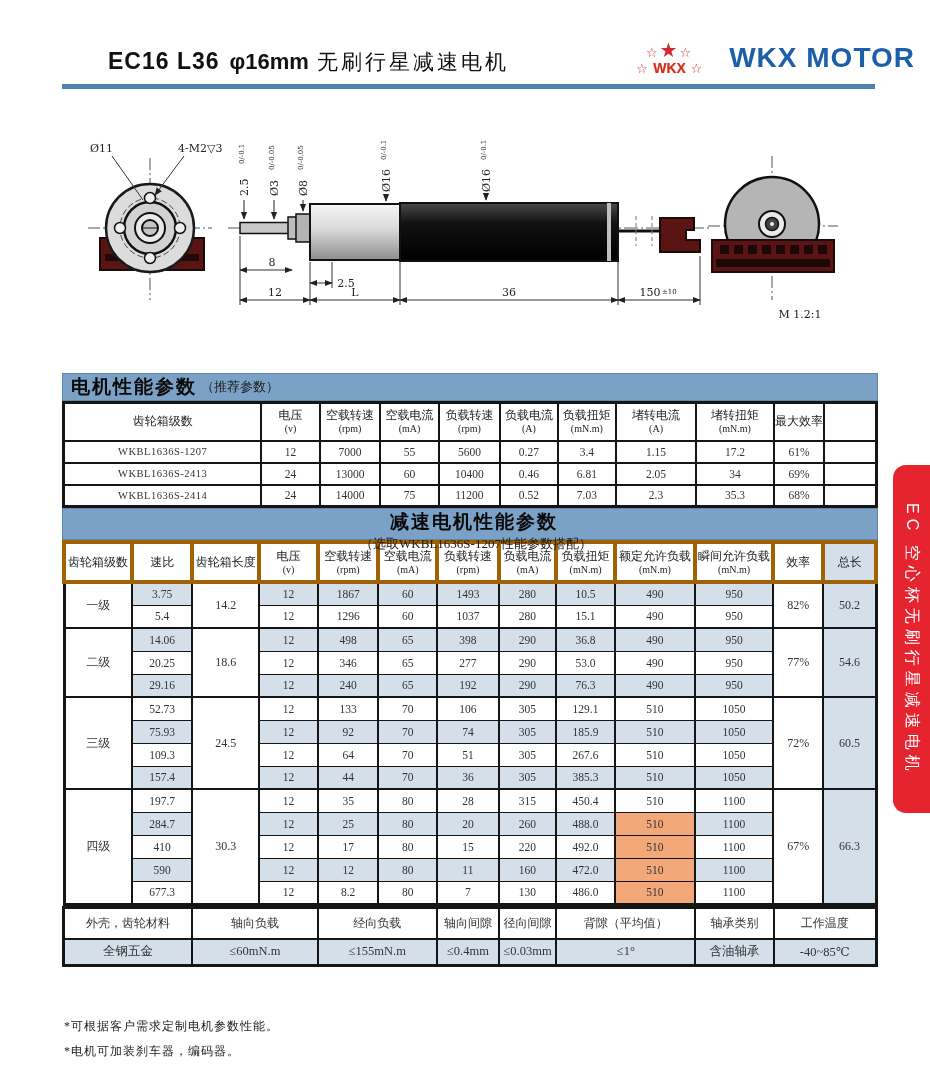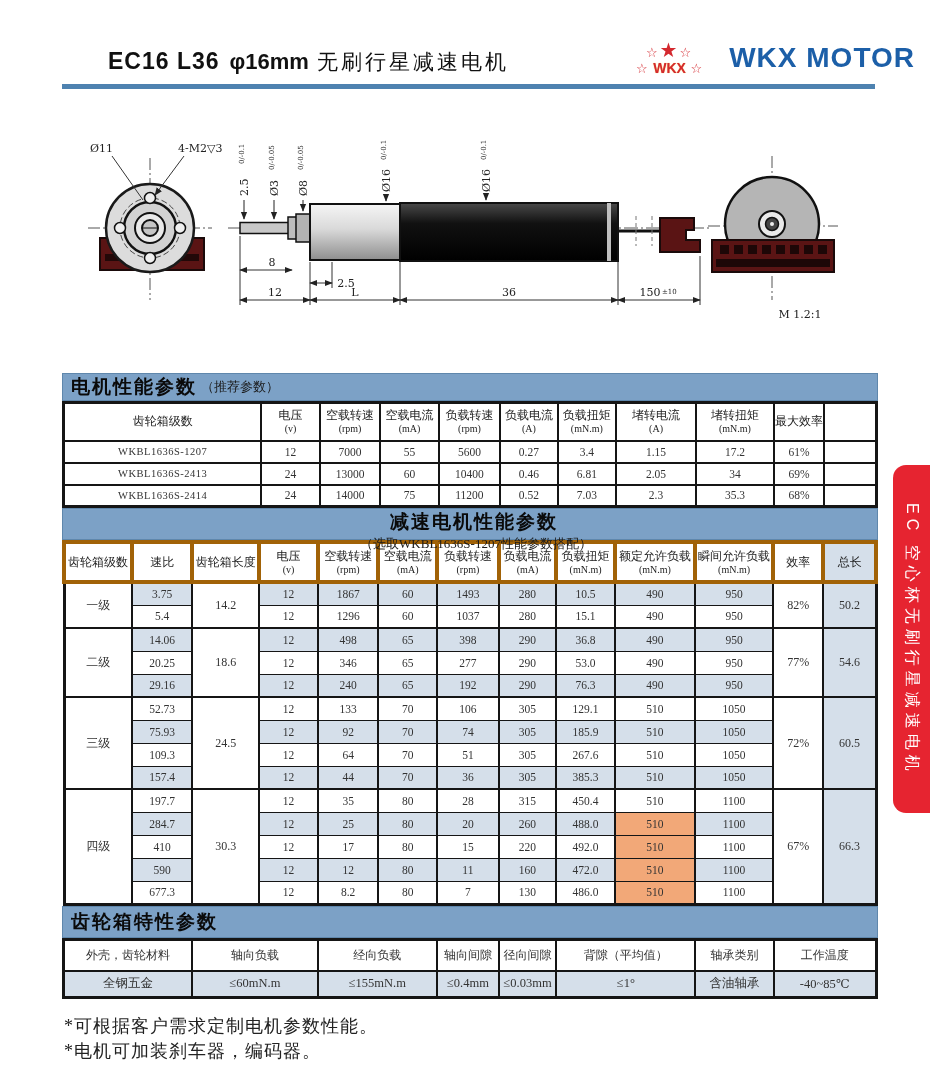--- a/index.html
+++ b/index.html
@@ -66,21 +66,21 @@
 
   #t3 th,#t3 td{border:2px solid #151515;}
   #t3 thead tr{height:32px;}
   #t3 tbody tr{height:26px;}
   #t3 th{font-size:12px;}
   #t3 td{font-size:12.5px;}
 
   
   #notes{position:absolute;left:64px;top:1014px;width:700px;
          font-family:"Liberation Serif","DejaVu Serif",serif;
-         font-size:18px;color:#222;line-height:25px;letter-spacing:1px;}
+         font-size:12px;color:#222;line-height:25px;letter-spacing:1px;}
 
   
   #side-tab{position:absolute;left:893px;top:465px;width:37px;height:348px;
             background:#E62430;border-radius:13px 0 0 13px;
             display:flex;align-items:center;justify-content:center;}
   #side-tab span{writing-mode:vertical-rl;text-orientation:sideways;
                  color:#fff;font-size:16px;letter-spacing:5px;white-space:nowrap;
                  font-family:"Liberation Sans","DejaVu Sans",sans-serif;}
 </style>
 </head>
@@ -563,23 +563,20 @@
             <td>80</td>
             <td>7</td>
             <td>130</td>
             <td>486.0</td>
             <td class="orange">510</td>
             <td>1100</td>
           </tr>
         </tbody>
     </table>
 
-    <div id="band3" class="band">
-      <span class="bt">齿轮箱特性参数</span>
-    </div>
     <table id="t3">
       <colgroup>
           <col style="width:125px">
           <col style="width:122px">
           <col style="width:116px">
           <col style="width:60px">
           <col style="width:56px">
           <col style="width:135px">
           <col style="width:76px">
           <col style="width:100px">

